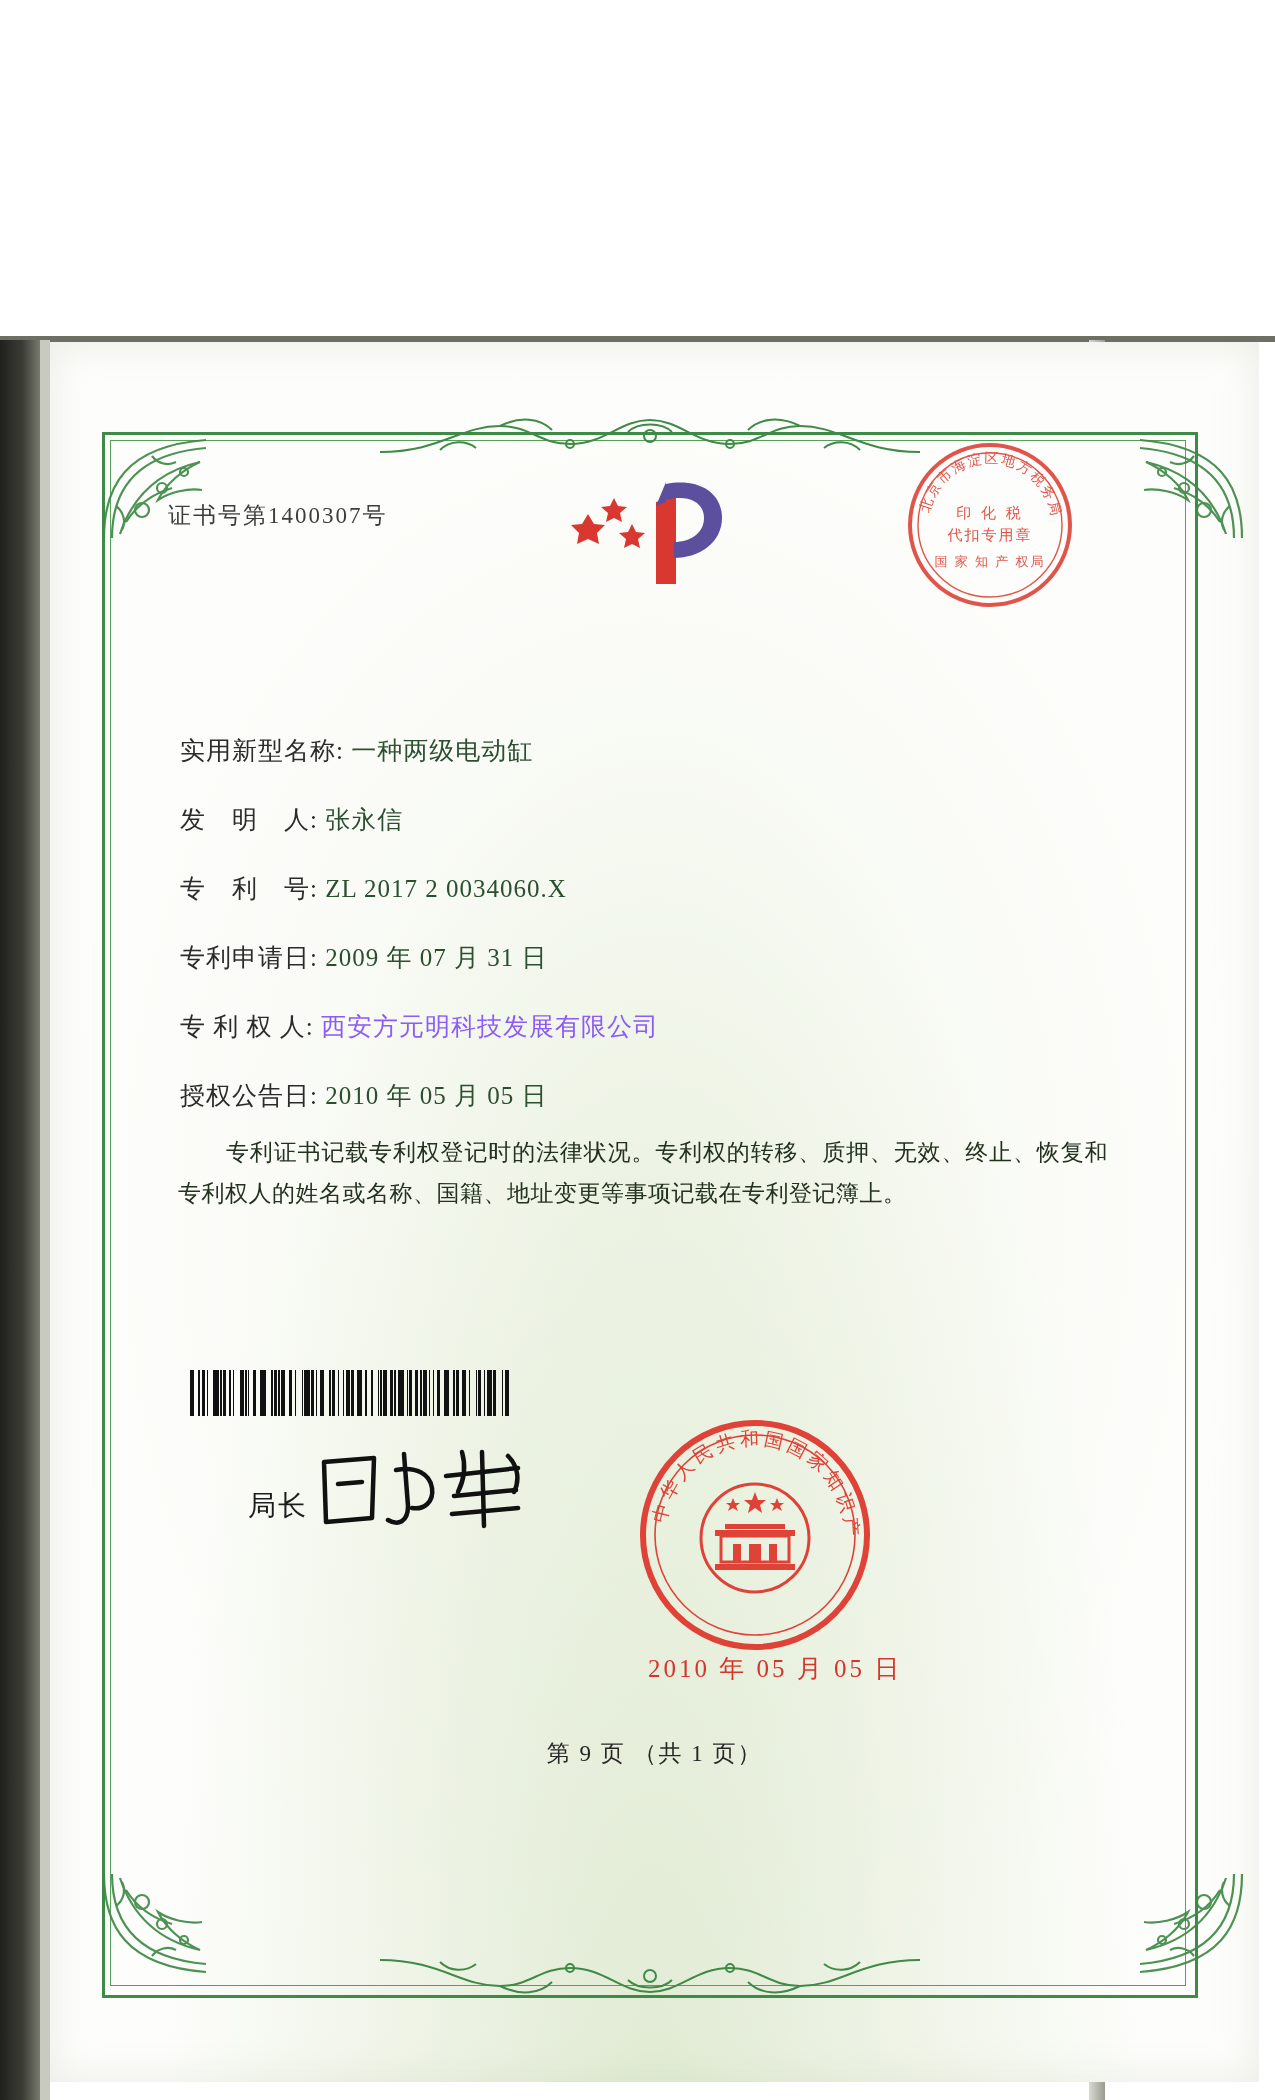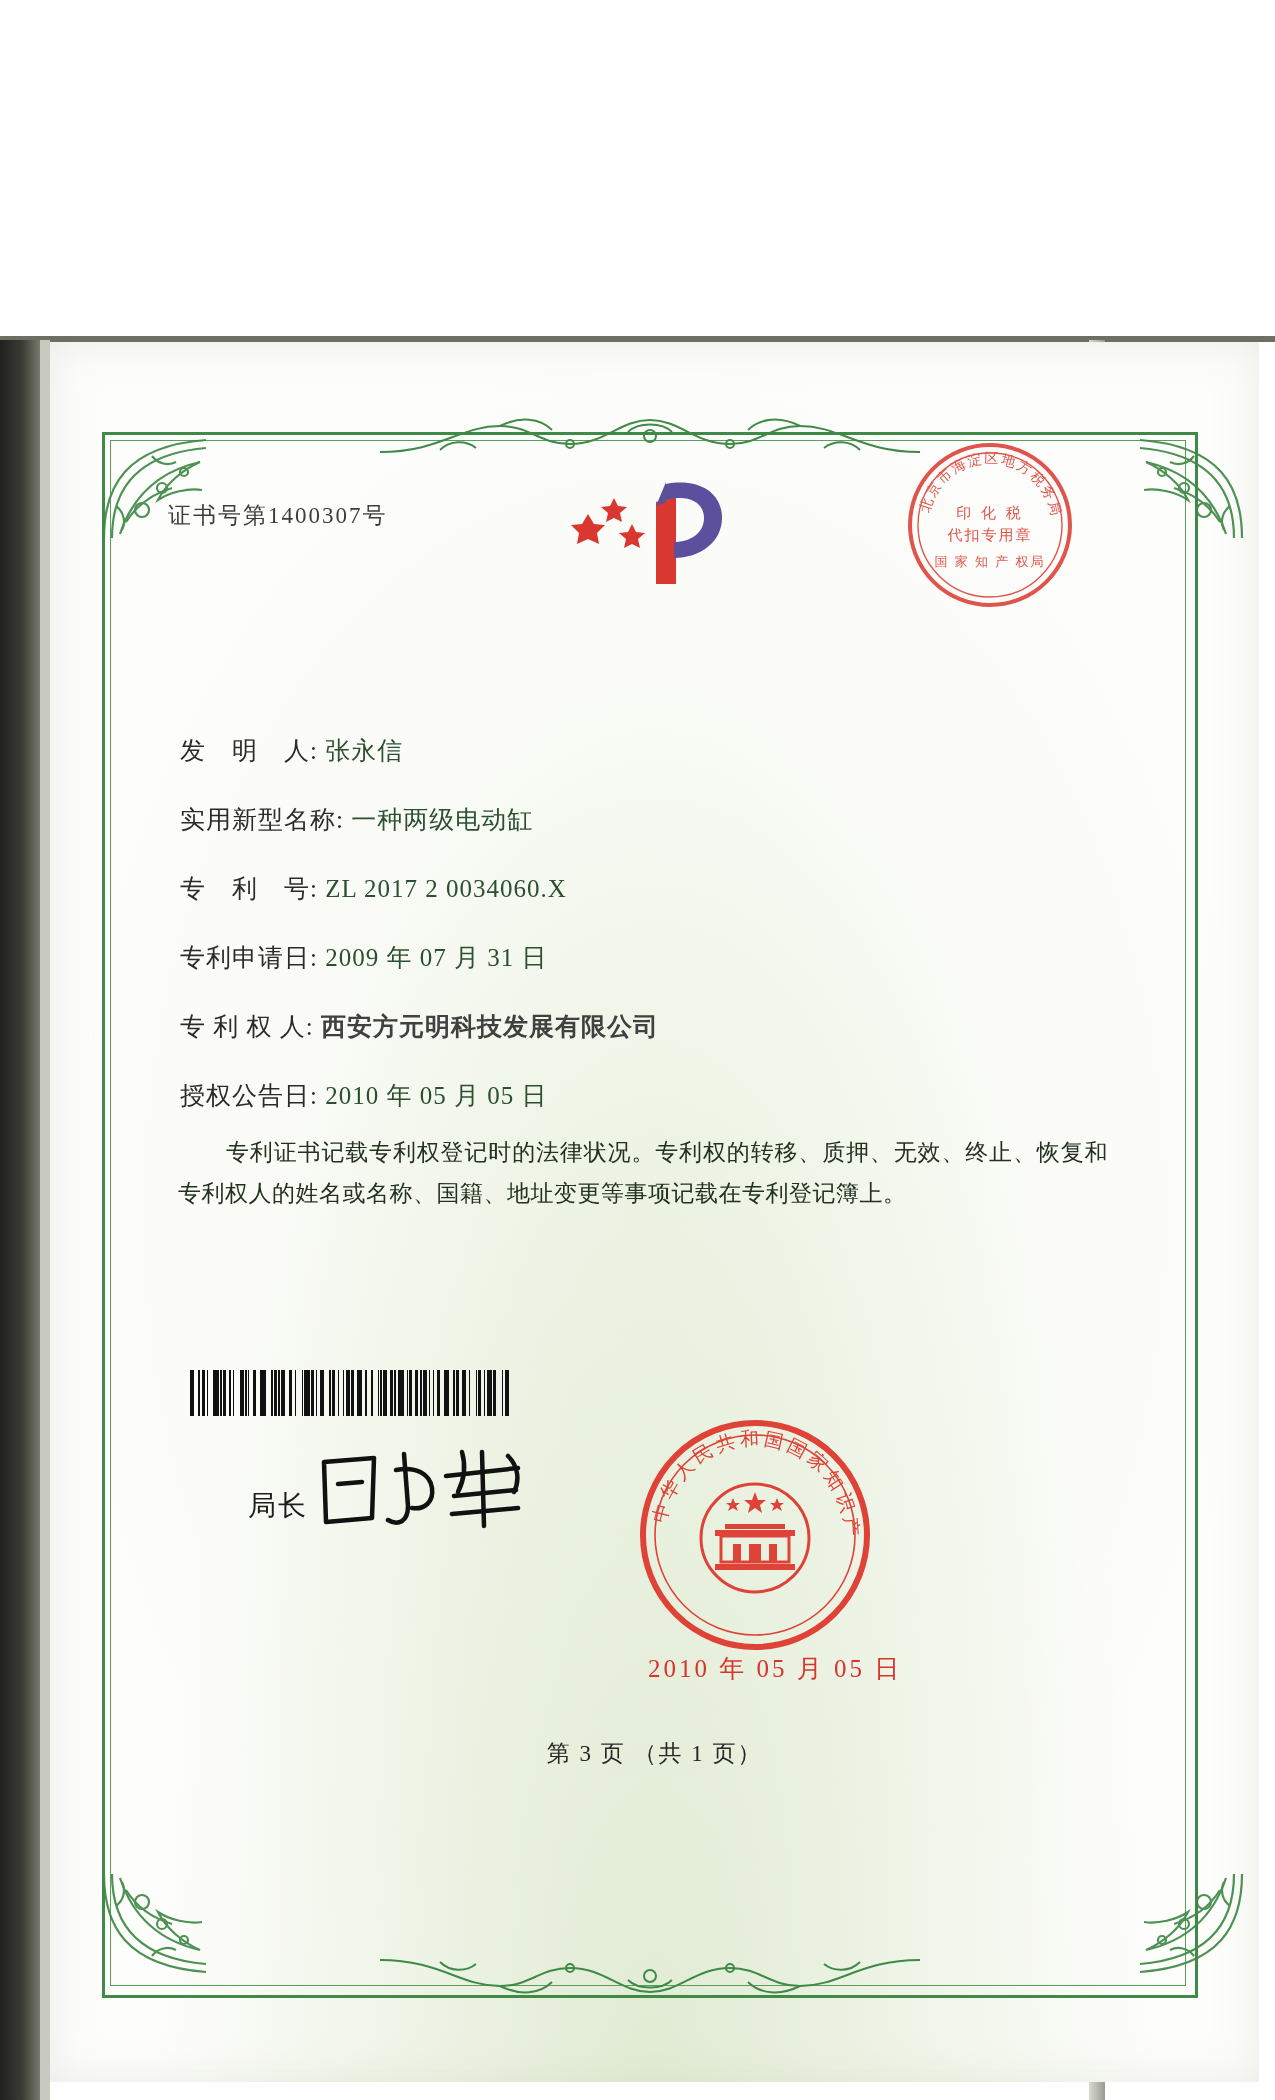--- a/index.html
+++ b/index.html
@@ -150,21 +150,21 @@
   }
   .field-row {
     font-size: 25px;
     color: #2a2a2a;
     margin-bottom: 36px;
     letter-spacing: 1px;
     white-space: nowrap;
   }
   .field-row .lbl { color: #2b2b2b; }
   .field-row .val { color: #2b4f2f; }
-  .field-row.owner .val { color: #404040; font-weight: bold; }
+  .field-row.owner .val { color: #8b5cf6; }
 
   
   .body-text {
     position: absolute;
     left: 128px; top: 790px;
     width: 930px;
     font-size: 23px;
     line-height: 41px;
     color: #23311f;
     letter-spacing: .5px;
@@ -348,26 +348,26 @@
         <textPath href="#sealTopArc" startOffset="6%">北京市海淀区地方税务局</textPath>
       </text>
       <text x="95" y="88" text-anchor="middle" font-size="15" fill="#e0554b" font-family="'Liberation Serif',serif" letter-spacing="3">印 化 税</text>
       <text x="95" y="110" text-anchor="middle" font-size="15" fill="#e0554b" font-family="'Liberation Serif',serif" letter-spacing="2">代扣专用章</text>
       <text x="95" y="136" text-anchor="middle" font-size="13" fill="#e0554b" font-family="'Liberation Serif',serif" letter-spacing="2">国 家 知 产 权局</text>
     </svg>
 
 
     <div class="fields">
       <div class="field-row">
+        <span class="lbl">实用新型名称:</span>
+        <span class="val">一种两级电动缸</span>
+      </div>
+      <div class="field-row">
         <span class="lbl">发　明　人:</span>
         <span class="val">张永信</span>
-      </div>
-      <div class="field-row">
-        <span class="lbl">实用新型名称:</span>
-        <span class="val">一种两级电动缸</span>
       </div>
       <div class="field-row">
         <span class="lbl">专　利　号:</span>
         <span class="val">ZL 2017 2 0034060.X</span>
       </div>
       <div class="field-row">
         <span class="lbl">专利申请日:</span>
         <span class="val">2009 年 07 月 31 日</span>
       </div>
       <div class="field-row owner">
@@ -539,15 +539,15 @@
         <path d="M-30 -14 L30 -14 L30 -9 L-30 -9 Z" fill="#df4236"></path>
         <g fill="#df4236">
           <polygon points="0,-46 3,-38 11,-38 5,-33 7,-25 0,-30 -7,-25 -5,-33 -11,-38 -3,-38"></polygon>
           <polygon points="-22,-40 -20,-35 -15,-35 -19,-32 -17,-27 -22,-30 -27,-27 -25,-32 -29,-35 -24,-35"></polygon>
           <polygon points="22,-40 24,-35 29,-35 25,-32 27,-27 22,-30 17,-27 19,-32 15,-35 20,-35"></polygon>
         </g>
       </g>
     </svg>
     <div class="seal-date">2010 年 05 月 05 日</div>
 
-    <div class="page-footer">第 3 页 （共 1 页）</div>
+    <div class="page-footer">第 9 页 （共 1 页）</div>
   </div>
 </div>
 
 </body></html>

